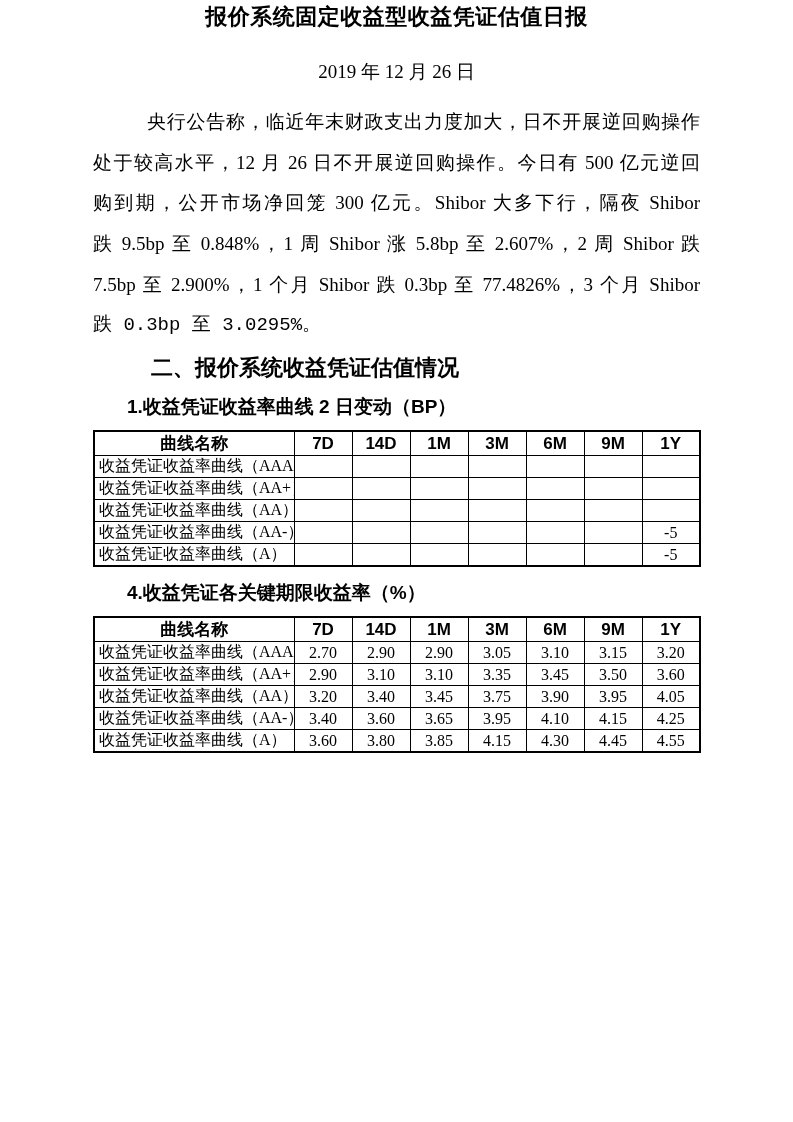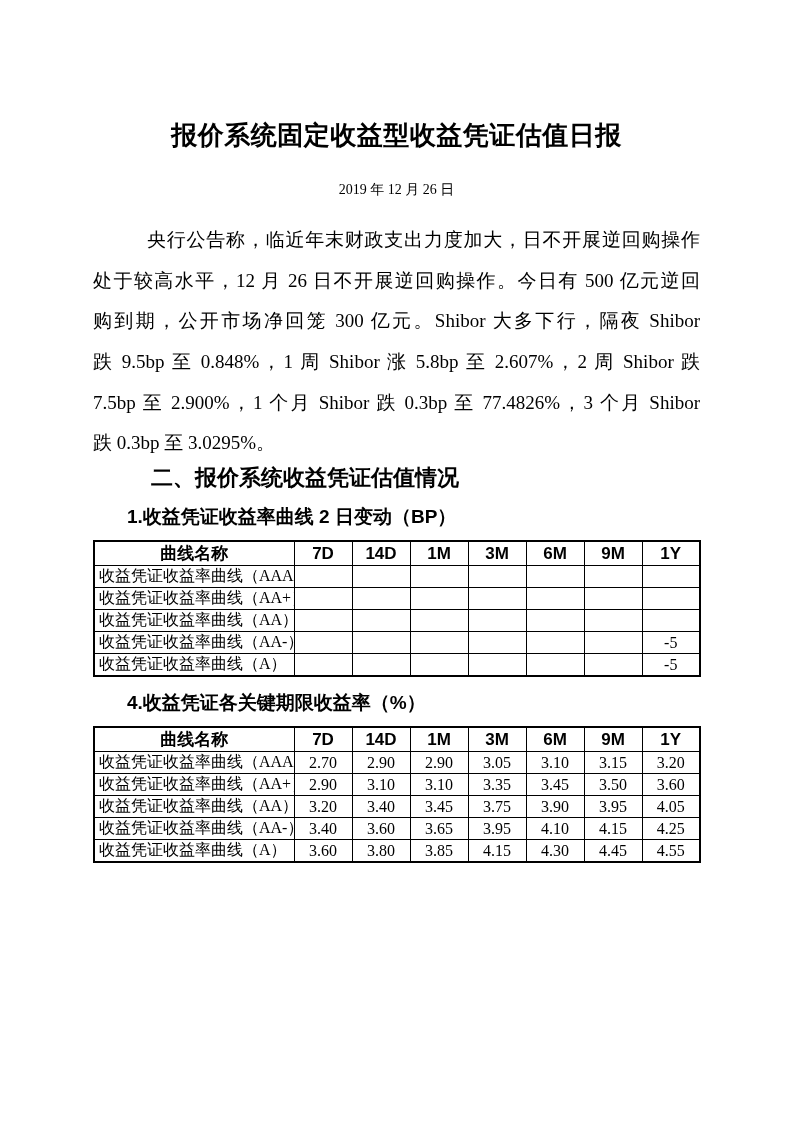--- a/index.html
+++ b/index.html
@@ -16,58 +16,58 @@
     overflow: hidden;
   }
   .page {
     position: relative;
     box-sizing: border-box;
     width: 793px;
     height: 1122px;
     padding: 0 93px;
   }
   .doc-title {
-    margin-top: 118px;
-    font-family: "Liberation Sans", "DejaVu Sans", sans-serif;
-    font-weight: bold;
-    font-size: 26px;
+    font-family: "Liberation Sans", "DejaVu Sans", sans-serif;
+    font-weight: bold;
+    font-size: 22px;
     line-height: 34px;
     text-align: center;
     letter-spacing: 0.5px;
   }
   .doc-date {
     margin-top: 25px;
-    font-size: 14px;
+    font-size: 19px;
     line-height: 26px;
     text-align: center;
   }
   .h1 {
     font-family: "Liberation Sans", "DejaVu Sans", sans-serif;
     font-weight: bold;
     font-size: 22px;
     line-height: 28px;
     padding-left: 58px;
   }
   .h1.market { margin-top: 26px; }
-  .h1.valuation { }
+  .h1.valuation { margin-top: 8px; }
   .para {
     margin-top: 17px;
     font-size: 19px;
   }
   .para-line {
     height: 40.7px;
     line-height: 40.7px;
     text-align: justify;
     text-align-last: justify;
     overflow: hidden;
   }
   .para-line.first { text-indent: 54px; }
   .para-line.last {
     text-align: right;
     text-align-last: left;
+    font-family: Liberation Mono, monospace;
   }
   .h2 {
     font-family: "Liberation Sans", "DejaVu Sans", sans-serif;
     font-weight: bold;
     font-size: 19px;
     line-height: 26px;
     padding-left: 34px;
   }
   .h2.sub1 { margin-top: 12px; }
   .h2.sub2 { margin-top: 13px; }

